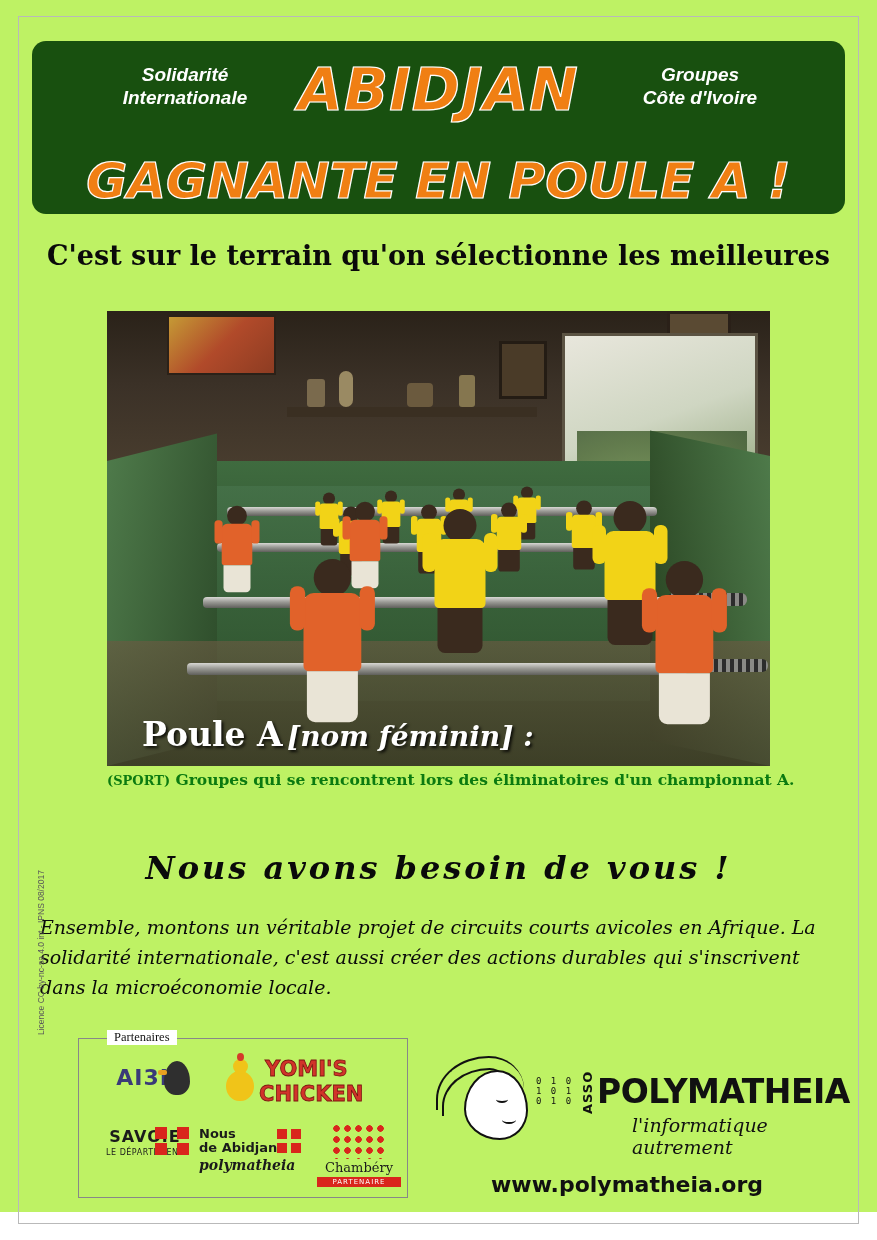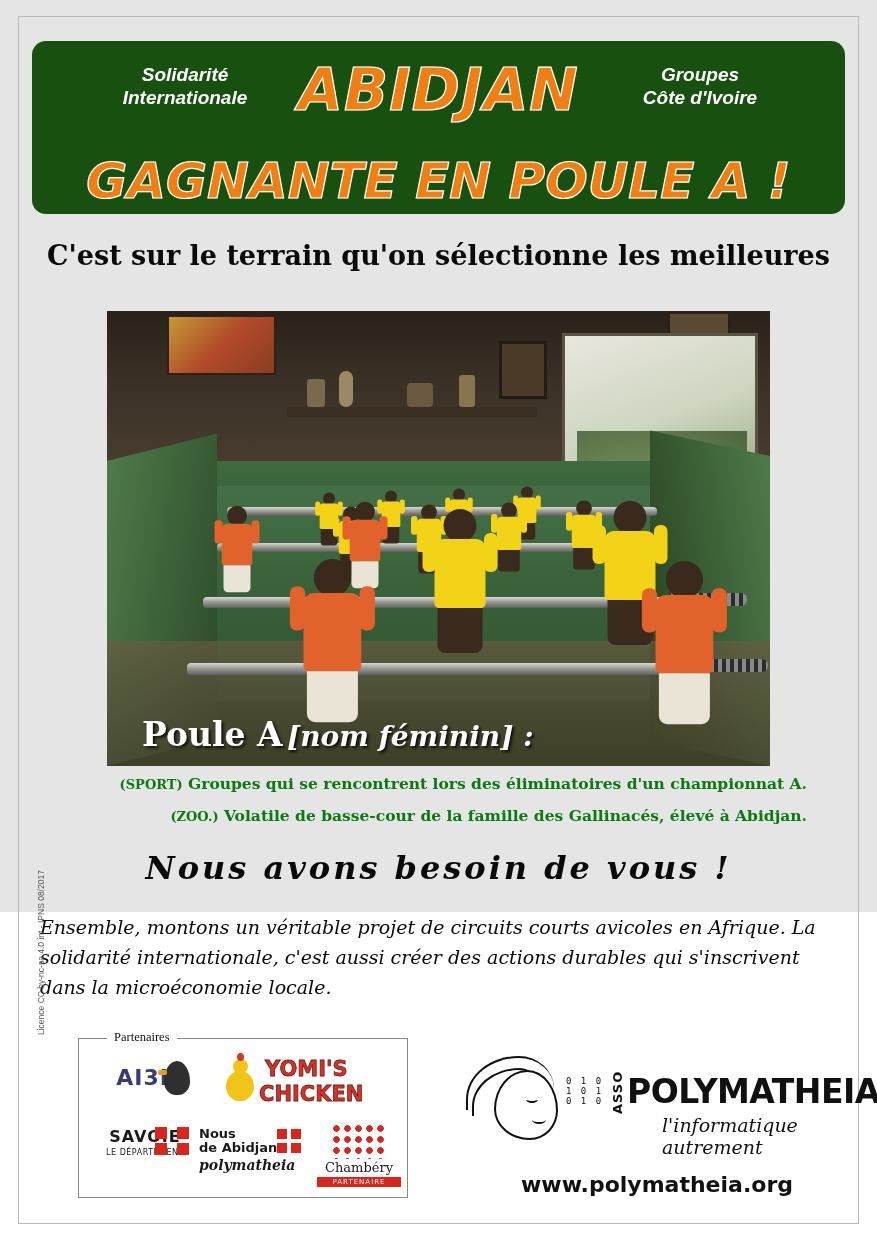--- a/index.html
+++ b/index.html
@@ -11,22 +11,22 @@
     width: 877px;
     height: 1240px;
     position: relative;
     font-family: "Liberation Sans", sans-serif;
     overflow: hidden;
   }
   .page {
     position: absolute;
     left: 0; top: 0;
     width: 877px;
-    height: 912px;
-    background: #e5e5e5;
+    height: 1212px;
+    background: #bef264;
     box-sizing: border-box;
   }
   .page-border {
     position: absolute;
     left: 18px; top: 16px;
     width: 841px;
     height: 1208px;
     border: 1px solid #b9b9b9;
     box-sizing: border-box;
     pointer-events: none;
@@ -258,23 +258,22 @@
     position: absolute;
     left: 107px;
     top: 768px;
     width: 700px;
   }
   .def-line {
     color: #0b7a10;
     font-family: "DejaVu Serif", serif;
     font-weight: bold;
     font-size: 15.5px;
-    line-height: 31px;
+    line-height: 23px;
     white-space: nowrap;
-    text-align: right;
   }
   .def-line .sc { font-size: 13px; }
 
   
   .script-title {
     position: absolute;
     left: 0;
     top: 849px;
     width: 877px;
     text-align: center;
@@ -422,21 +421,21 @@
   }
   .cham-sub {
     font-family: "DejaVu Sans", sans-serif;
     font-size: 7px; color: #ffffff; background: #d9261c;
     letter-spacing: 1px; margin-top: 2px; padding: 1px 0;
   }
 
   
   .poly {
     position: absolute;
-    left: 462px;
+    left: 432px;
     top: 1050px;
     width: 390px;
     height: 160px;
   }
   .poly-face {
     position: absolute;
     left: 4px; top: 6px;
     width: 112px; height: 86px;
   }
   .poly-face .pf-head {
@@ -691,24 +690,20 @@
     <div class="photo-caption">
       <span class="pc-main">Poule A</span>
       <span class="pc-ital">[nom féminin] :</span>
     </div>
   </div>
 
   <div class="defs">
     <div class="def-line">
       <span class="sc">(SPORT)</span>
       <span>Groupes qui se rencontrent lors des éliminatoires d'un championnat A.</span>
-    </div>
-    <div class="def-line">
-      <span class="sc">(ZOO.)</span>
-      <span>Volatile de basse-cour de la famille des Gallinacés, élevé à Abidjan.</span>
     </div>
   </div>
 
   <div class="script-title">Nous avons besoin de vous !</div>
 
   <div class="body-text">Ensemble, montons un véritable projet de circuits courts avicoles en Afrique. La solidarité internationale, c'est aussi créer des actions durables qui s'inscrivent dans la microéconomie locale.</div>
 
   <div class="partners">
     <div class="partners-legend">Partenaires</div>
 

